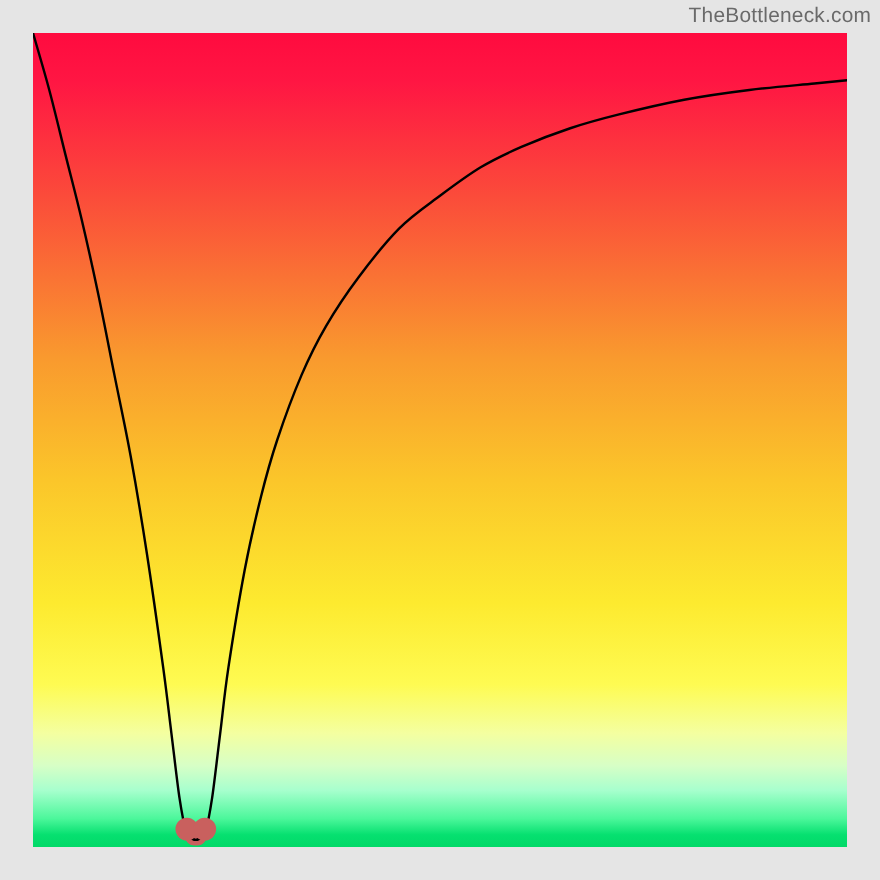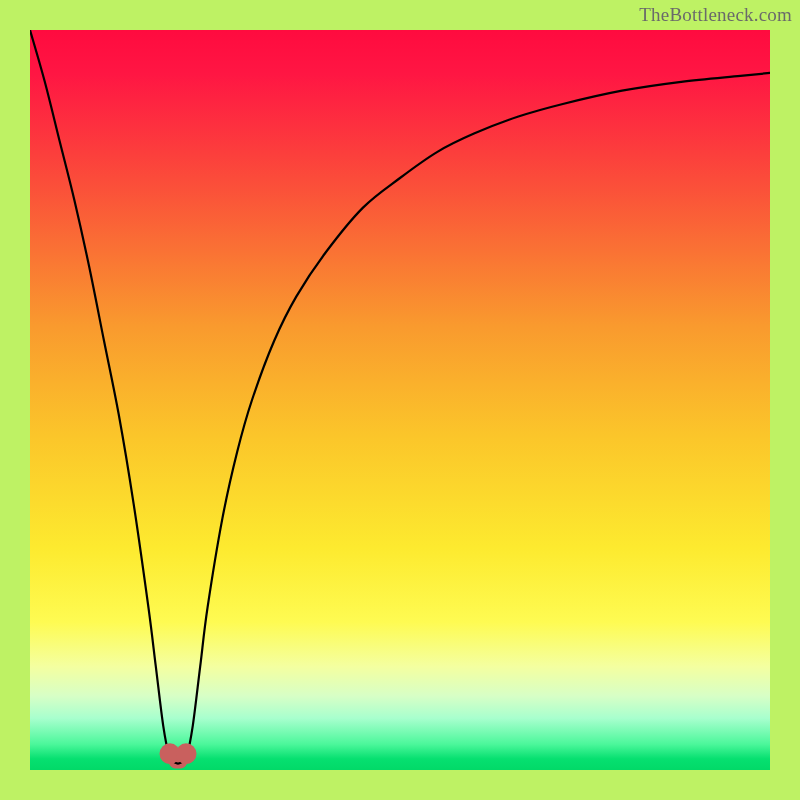--- a/index.html
+++ b/index.html
@@ -9,22 +9,21 @@
     height: 800px;
     overflow: hidden;
     background: #000;
     font-family: Arial, Helvetica, sans-serif;
   }
   .frame {
     position: absolute;
     top: 0; left: 0;
     width: 800px;
     height: 800px;
-    background: #bef264;
-    font-family: Liberation Serif, serif;
+    background: #e5e5e5;
   }
   .plot {
     position: absolute;
     top: 30px;
     left: 30px;
     width: 740px;
     height: 740px;
     overflow: hidden;
   }
   .watermark {

